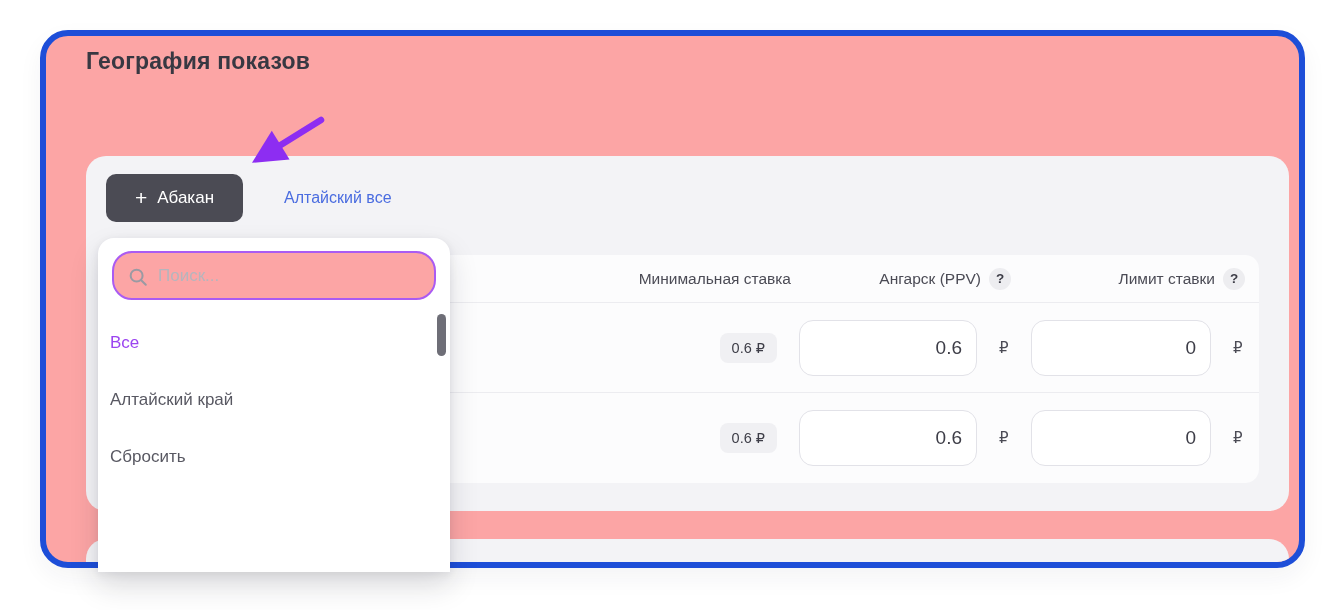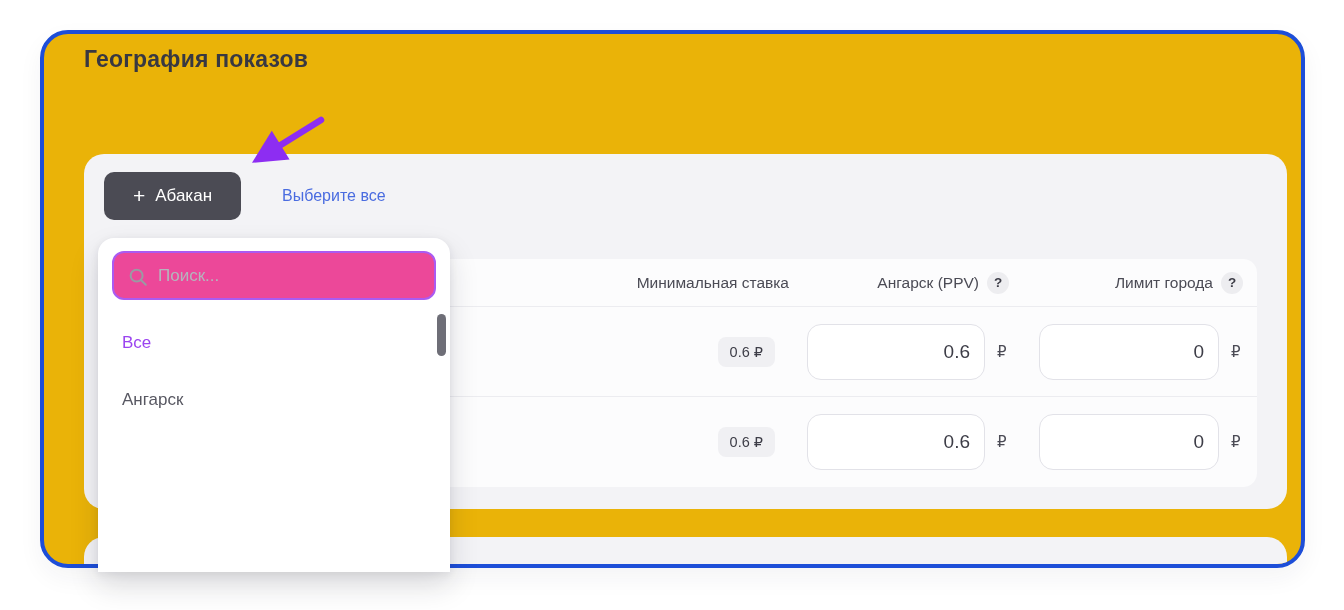--- a/index.html
+++ b/index.html
@@ -6,21 +6,21 @@
   html,body { background:#ffffff; }
   body {
     font-family:"Liberation Sans","DejaVu Sans",sans-serif;
     color:#3d3d47;
   }
   .stage { position:relative; width:1344px; height:610px; overflow:hidden; background:#fff; }
 
   
   .card {
     position:absolute; left:40px; top:30px; width:1265px; height:538px;
-    background:#eab308; border:4px solid #1d4ed8; border-radius:28px;
+    background:#fca5a5; border:6px solid #1d4ed8; border-radius:28px;
     box-shadow:0 10px 24px rgba(40,40,60,0.05);
     overflow:hidden;
   }
   .card-title {
     position:absolute; left:40px; top:12px;
     font-size:23px; font-weight:700; color:#383842; letter-spacing:.2px;
   }
   .card-subtitle {
     position:absolute; left:40px; top:55px;
     font-size:16px; color:#4c4c55;
@@ -43,21 +43,21 @@
     display:flex; align-items:center; justify-content:center; gap:10px;
   }
   .add-btn .plus { font-size:21px; font-weight:300; line-height:1; margin-top:-2px; }
   .reset-link {
     position:absolute; left:198px; top:33px;
     font-size:16px; color:#4a6ce0; text-decoration:none; cursor:pointer;
   }
 
   
   .table-card {
-    position:absolute; left:16px; top:105px; width:1157px; height:228px;
+    position:absolute; left:16px; top:99px; width:1157px; height:228px;
     background:#fcfcfd; border-radius:14px;
   }
   .t-grid {
     display:grid; grid-template-columns:1fr 170px 220px 234px;
     align-items:center; padding:0 14px 0 24px;
   }
   .t-head { height:48px; border-bottom:1px solid #ececf0; color:#4b4b55; font-size:15.5px; }
   .t-head .h-cell { display:flex; align-items:center; justify-content:flex-end; }
   .help-badge {
     width:22px; height:22px; border-radius:50%; background:#ededf0;
@@ -65,51 +65,51 @@
     display:inline-flex; align-items:center; justify-content:center;
     margin-left:8px; cursor:pointer;
   }
   .t-row { height:90px; }
   .t-row.first { border-bottom:1px solid #ececf0; }
   .min-badge {
     justify-self:end; margin-right:14px;
     background:#f0f0f3; color:#3d3d47; font-size:14.5px;
     padding:7px 12px; border-radius:8px; white-space:nowrap;
   }
-  .money-cell { display:flex; align-items:center; justify-content:flex-end; gap:12px; }
+  .money-cell { display:flex; align-items:center; justify-content:flex-end; gap:22px; }
   .money-input {
     width:178px; height:56px; background:#ffffff;
     border:1px solid #e2e2e8; border-radius:14px;
     font-family:inherit; font-size:19px; color:#3d3d47;
     text-align:right; padding:0 14px; outline:none;
   }
   .money-cell.limit .money-input { width:180px; }
   .cur { font-size:15px; color:#4b4b55; width:12px; }
 
   
   .dropdown {
     position:absolute; left:98px; top:238px; width:352px; height:334px;
     background:#ffffff; border-radius:16px 16px 0 0;
     box-shadow:0 14px 30px rgba(25,25,45,0.14), 0 2px 8px rgba(25,25,45,0.08);
     overflow:hidden; z-index:5;
   }
   .search-wrap {
     position:absolute; left:14px; right:14px; top:13px; height:49px;
-    border:2px solid #aa5bf2; border-radius:12px; background:#ec4899;
+    border:2px solid #aa5bf2; border-radius:20px; background:#fca5a5;
   }
   .search-wrap svg { position:absolute; left:13px; top:13px; }
   .search-input {
     width:100%; height:100%; border:none; outline:none; background:transparent;
     font-family:inherit; font-size:17px; color:#3d3d47; padding:0 12px 0 44px;
     border-radius:12px;
   }
   .search-input::placeholder { color:#b5b5bd; }
   .city-list { position:absolute; left:0; right:0; top:76px; }
   .city-item {
-    height:57px; display:flex; align-items:center; padding-left:24px;
+    height:57px; display:flex; align-items:center; padding-left:12px;
     font-size:17px; color:#585862; cursor:pointer;
   }
   .city-item.highlight { color:#9b44f0; }
   .scroll-thumb {
     position:absolute; right:4px; top:76px; width:9px; height:42px;
     border-radius:5px; background:#6e6e77; cursor:grab;
   }
 
   
   .arrow-svg { position:absolute; left:235px; top:108px; z-index:6; pointer-events:none; }
@@ -121,34 +121,34 @@
 
   <div class="card">
     <div class="card-title">География показов</div>
 
     <div class="panel">
 
       <button class="add-btn">
         <span class="plus">+</span>
         <span>Абакан</span>
       </button>
-      <a class="reset-link">Выберите все</a>
+      <a class="reset-link">Алтайский все</a>
 
       <div class="table-card">
         <div class="t-grid t-head">
           <div></div>
           <div class="h-cell">
             <span>Минимальная ставка</span>
           </div>
           <div class="h-cell">
             <span>Ангарск (PPV)</span>
             <span class="help-badge">?</span>
           </div>
           <div class="h-cell">
-            <span>Лимит города</span>
+            <span>Лимит ставки</span>
             <span class="help-badge">?</span>
           </div>
         </div>
 
         <div class="t-grid t-row first">
           <div></div>
           <div class="min-badge">0.6 ₽</div>
           <div class="money-cell">
             <input class="money-input" type="text" value="0.6" style="">
             <span class="cur">₽</span>
@@ -180,21 +180,22 @@
   <div class="dropdown">
     <div class="search-wrap">
       <svg width="22" height="22" viewBox="0 0 24 24" fill="none" stroke="#9a9aa3" stroke-width="2.2" stroke-linecap="round">
         <circle cx="10.5" cy="10.5" r="6.5"></circle>
         <line x1="15.5" y1="15.5" x2="20.5" y2="20.5"></line>
       </svg>
       <input class="search-input" type="text" placeholder="Поиск..." style="">
     </div>
     <div class="city-list">
       <div class="city-item highlight">Все</div>
-      <div class="city-item">Ангарск</div>
+      <div class="city-item">Алтайский край</div>
+      <div class="city-item">Сбросить</div>
     </div>
     <div class="scroll-thumb"></div>
   </div>
 
   <svg class="arrow-svg" width="100" height="68" viewBox="0 0 100 68">
     <defs>
       <marker id="ah" markerWidth="5.6" markerHeight="5.6" refX="3.4" refY="2.8" orient="auto">
         <path d="M0.2,0.2 L5.4,2.8 L0.2,5.4 Z" fill="#8d2df2"></path>
       </marker>
     </defs>

